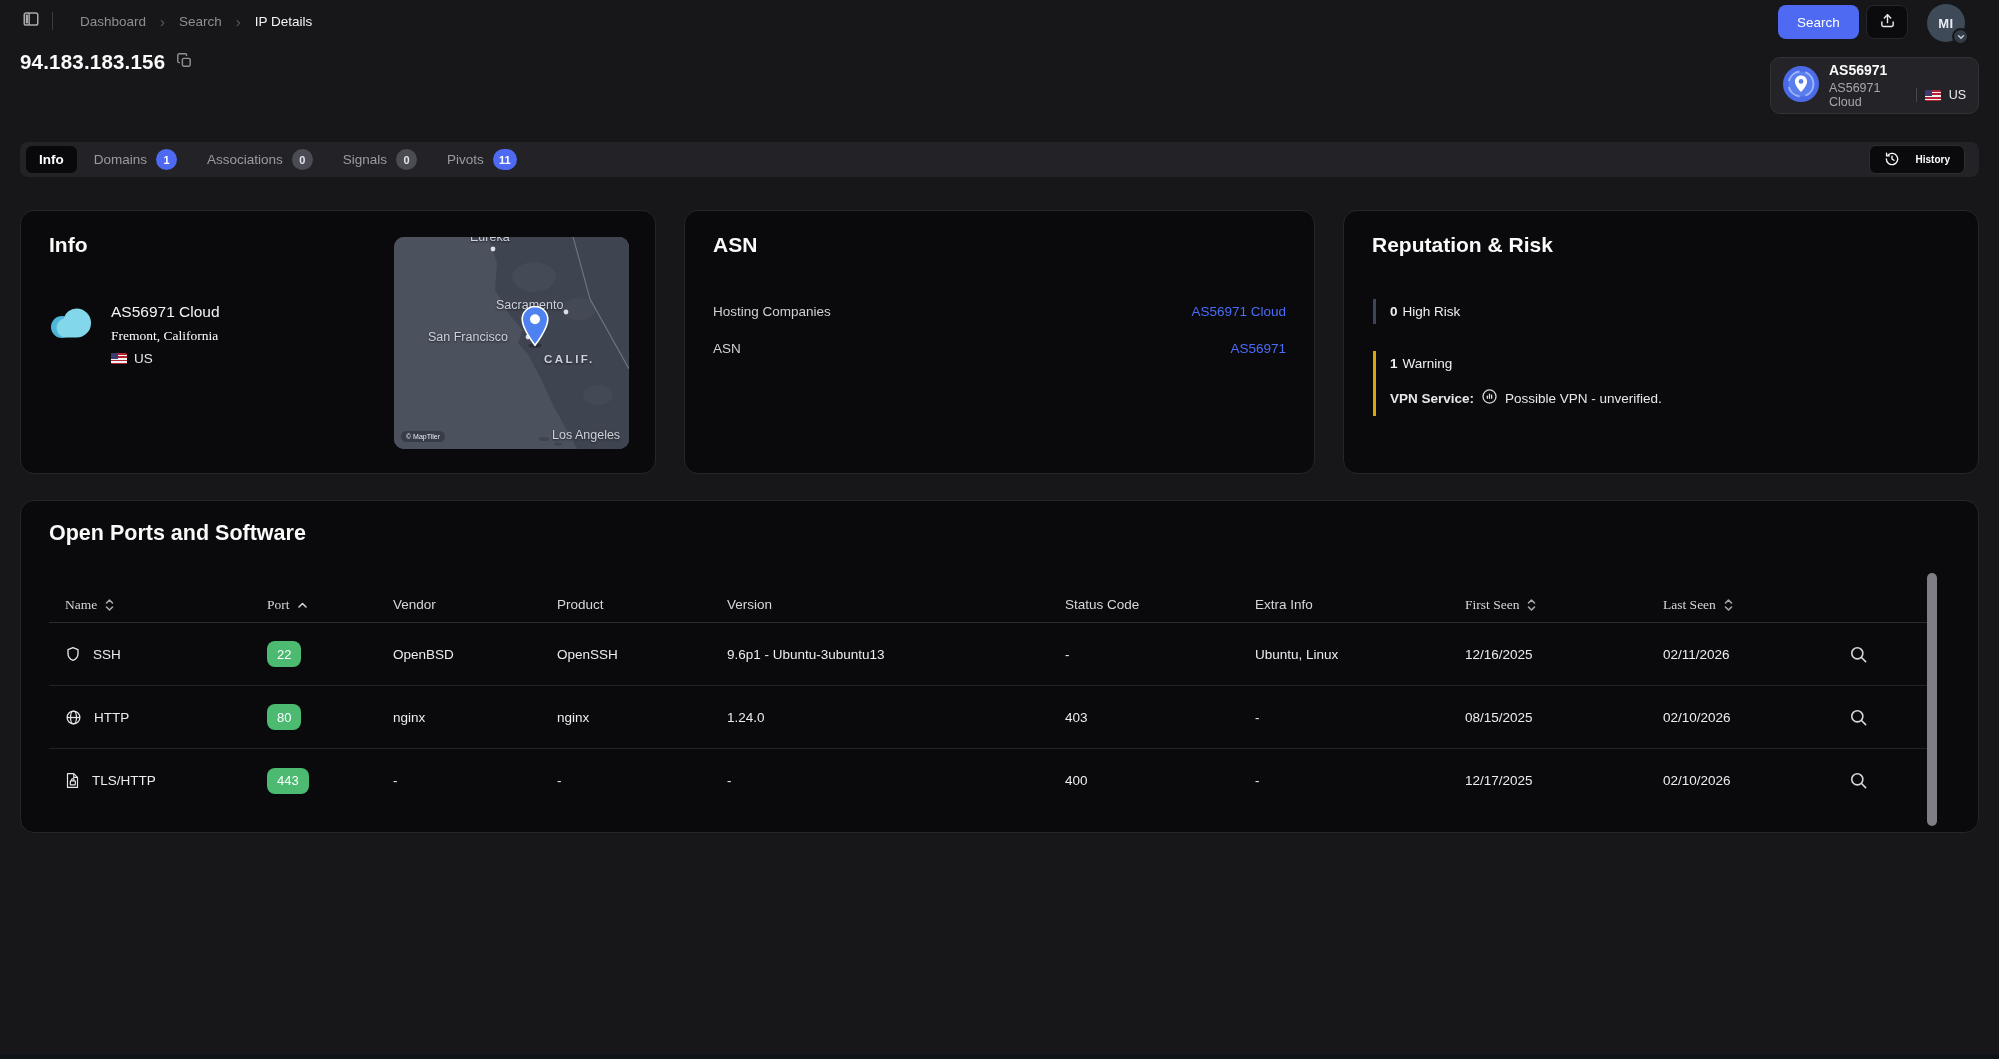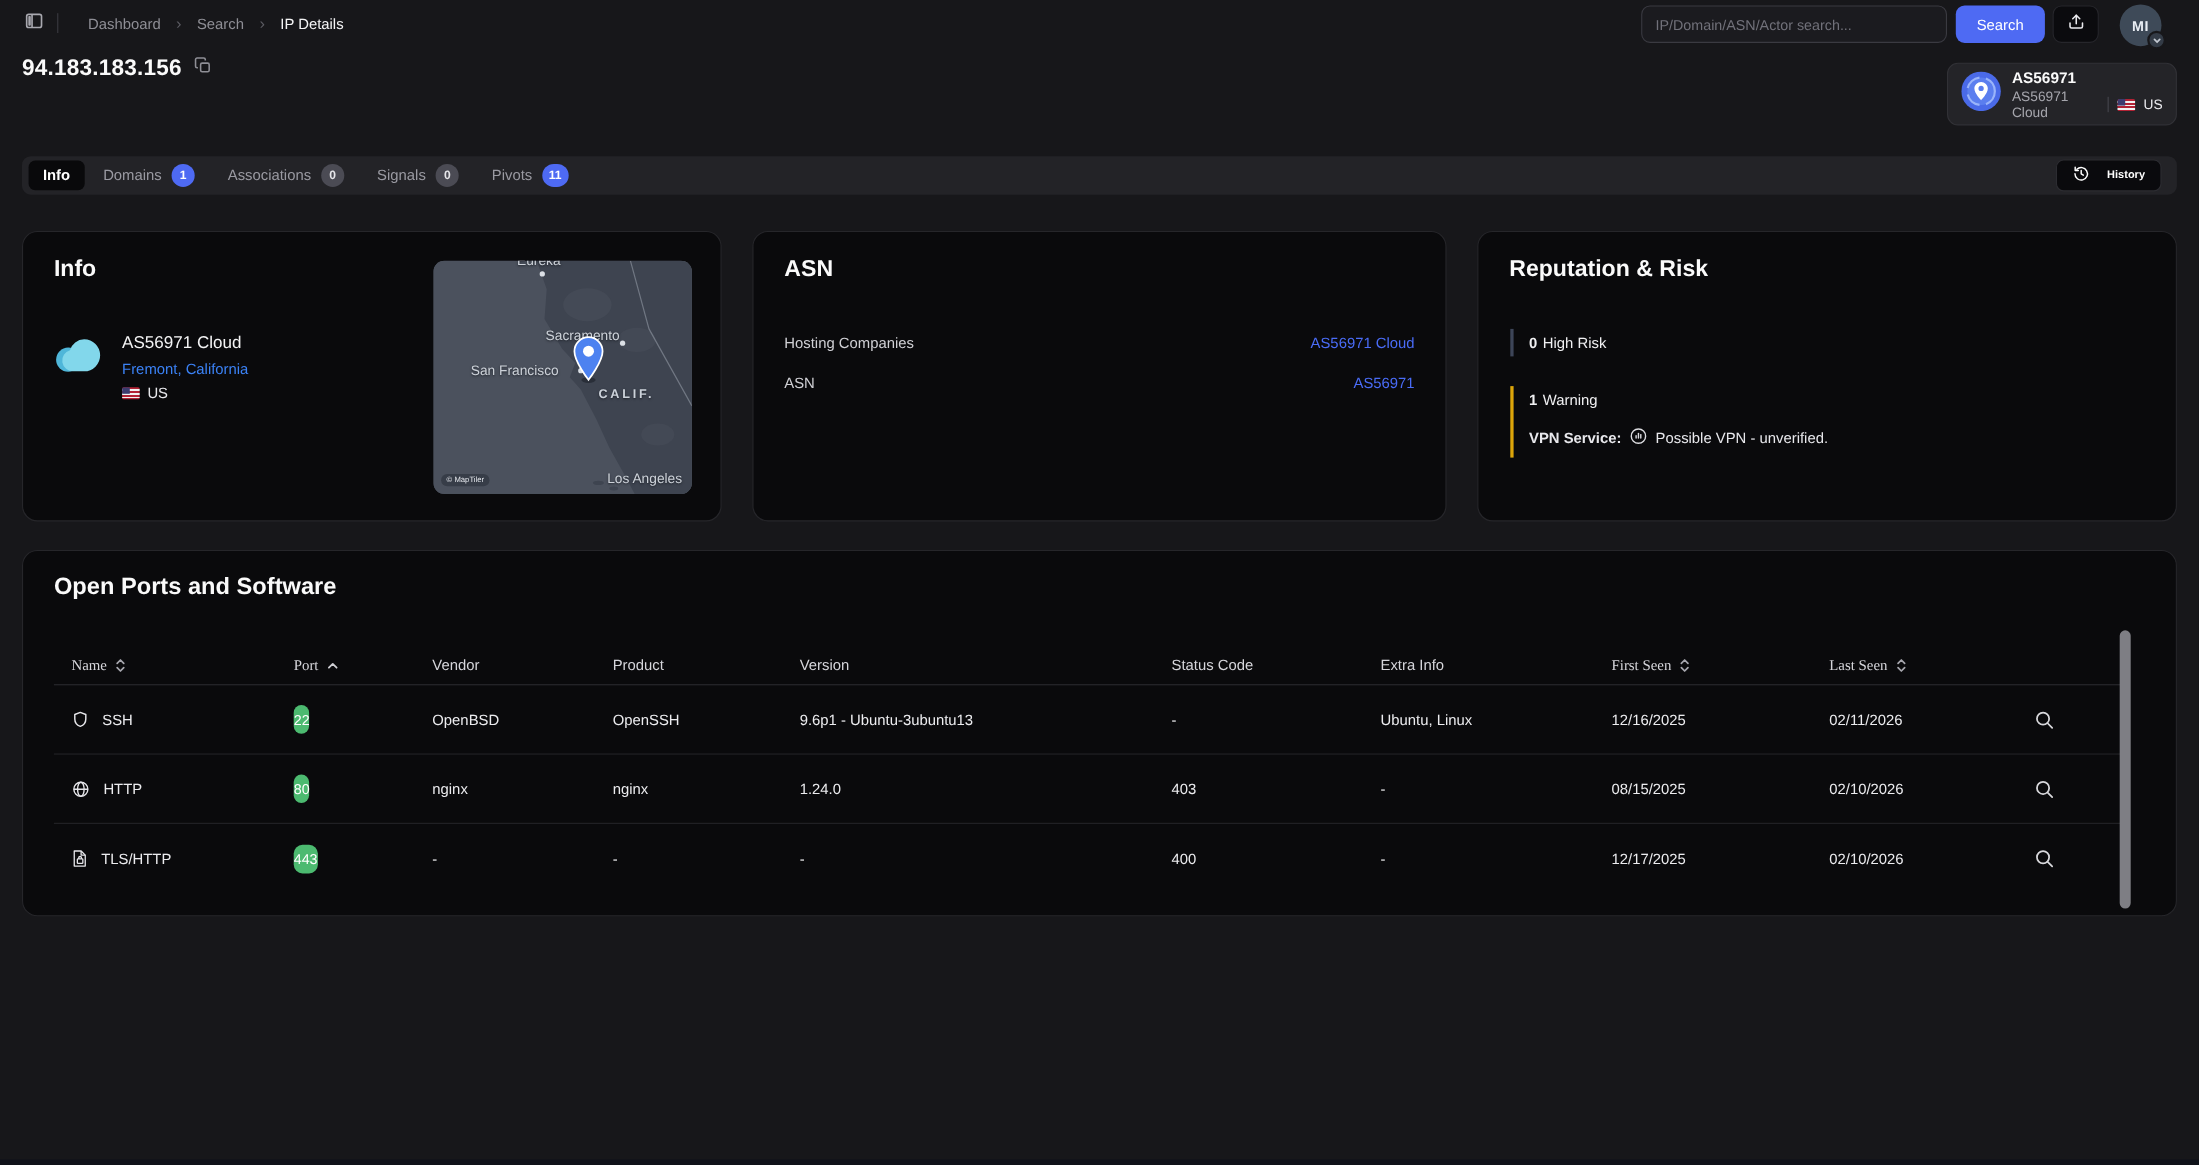--- a/index.html
+++ b/index.html
@@ -51,21 +51,21 @@
 
   
   .card { position:absolute; top:210px; height:264px; background:#0a0a0c; border:1px solid #26262a; border-radius:14px; }
   .card-title { position:absolute; left:28px; top:22px; font-size:21px; font-weight:bold; }
   #info-card { left:20px; width:636px; }
   #asn-card  { left:684px; width:631px; }
   #risk-card { left:1343px; width:636px; }
 
   .org-block { position:absolute; left:28px; top:92px; display:flex; gap:16px; }
   .org-text .l1 { font-size:15.5px; color:#f4f4f5; }
-  .org-text .l2 { font-size:13.5px; color:#3b82f6; margin-top:7px; }
+  .org-text .l2 { font-size:13.5px; color:#ffffff; margin-top:7px;font-family:Liberation Serif, serif; }
   .org-text .l3 { display:flex; align-items:center; gap:7px; font-size:13.5px; color:#e8e8ec; margin-top:7px; }
 
   
   .map { position:absolute; right:26px; top:26px; width:235px; height:212px; border-radius:10px; overflow:hidden; background:#4b515d; cursor:grab; }
   .map svg.base { position:absolute; inset:0; }
   .map-label { position:absolute; font-size:12.5px; color:#cdd2d9; text-shadow:0 1px 2px rgba(20,24,30,.8); white-space:nowrap; }
   .map-label.region { font-size:11.5px; font-weight:bold; letter-spacing:2.5px; color:#ccd2da; }
   .map-pin { position:absolute; left:124px; top:68px; }
   .map-attrib { position:absolute; left:7px; bottom:7px; font-size:7px; color:#e6e9ee; background:rgba(40,45,55,.55); padding:2px 5px; border-radius:6px; }
 
@@ -90,21 +90,21 @@
   .table-title { position:absolute; left:28px; top:20px; font-size:21.5px; font-weight:bold; }
   .thead, .trow { position:absolute; left:28px; right:44px; display:grid; grid-template-columns:218px 126px 164px 170px 338px 190px 210px 198px 170px 1fr; align-items:center; }
   .thead { top:86px; height:36px; border-bottom:1px solid #2b2b2f; font-size:13.5px; color:#d6d6db; }
   .th { display:flex; align-items:center; gap:7px; cursor:default; }
   .th.sortable { cursor:pointer;font-family:Liberation Serif, serif; }
   .th:first-child, .td:first-child { padding-left:16px; }
   .tbody { position:absolute; left:28px; right:44px; top:122px; }
   .trow { position:relative; left:0; right:0; height:63px; border-bottom:1px solid #232327; font-size:13.5px; color:#ececef; }
   .trow:last-child { border-bottom:none; }
   .td-name { display:flex; align-items:center; gap:12px; }
-  .port-badge { display:inline-flex; align-items:center; justify-content:center; height:26px; padding:0 0; border-radius:8px; background:#4cba70; color:#fff; font-size:13px; }
+  .port-badge { display:inline-flex; align-items:center; justify-content:center; height:26px; padding:0 10px; border-radius:8px; background:#4cba70; color:#fff; font-size:13px; }
   .td-action { display:flex; padding-left:14px; }
   .row-search { background:none; border:none; cursor:pointer; display:flex; padding:2px; }
   .v-scrollbar { position:absolute; right:41px; top:72px; bottom:6px; width:10px; background:#7e7e84; border-radius:5px; cursor:pointer; }
 
   .bottom-strip { position:absolute; left:0; right:0; bottom:0; height:5px; background:#10121a; }
 </style>
 </head>
 <body>
 
 <div class="canvas">
@@ -121,21 +121,20 @@
     </div>
     <div class="topbar-divider"></div>
     <div class="breadcrumb">
         <span class="crumb">Dashboard</span>
         <span class="crumb-sep">›</span>
         <span class="crumb">Search</span>
         <span class="crumb-sep">›</span>
         <span class="crumb current">IP Details</span>
       </div>
 
-    <input class="search-box" value="" placeholder="IP/Domain/ASN/Actor search..." style="">
     <button class="search-btn">Search</button>
     <div class="upload-btn">
       <span>
         <svg width="17" height="17" viewBox="0 0 24 24" fill="none" stroke="#eaeaee" stroke-width="2" stroke-linecap="round" stroke-linejoin="round">
             <path d="M12 15V4"></path>
             <path d="M7.5 8.5L12 4l4.5 4.5"></path>
             <path d="M4 14v4.5a2 2 0 0 0 2 2h12a2 2 0 0 0 2-2V14"></path>
           </svg>
       </span>
     </div>

